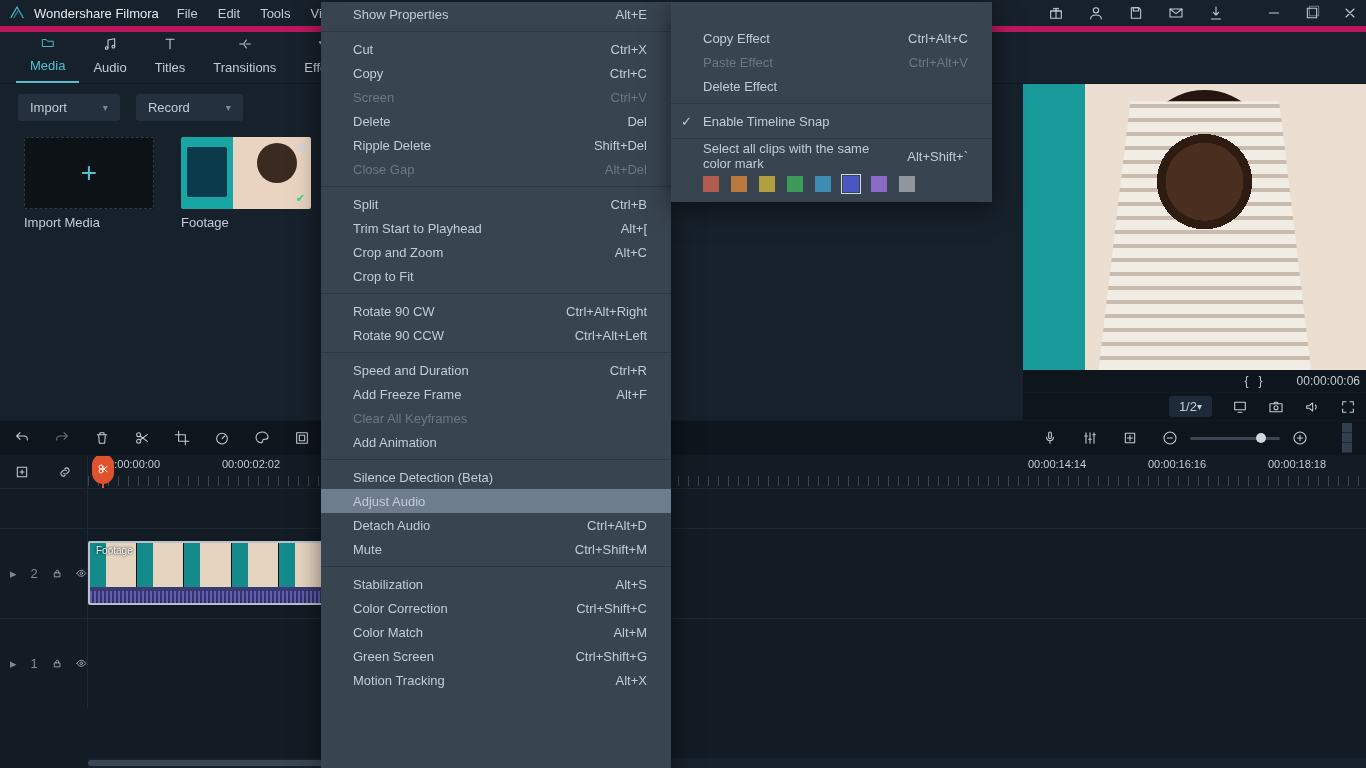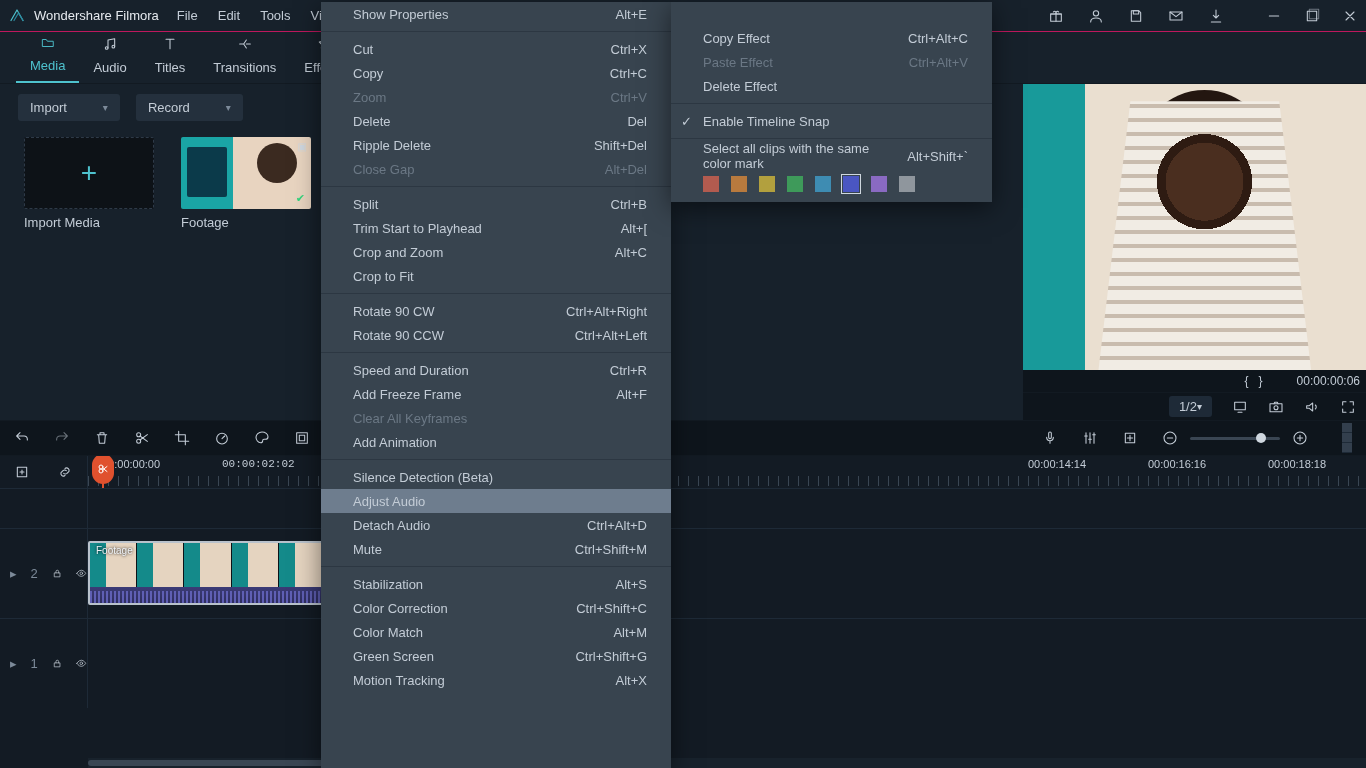--- a/index.html
+++ b/index.html
@@ -11,21 +11,21 @@
     --text-dim:#7c8a99;
     --accent:#4ec2ce;
     --hover:#5a6876;
     --hl:#6e7d8e;
     --divider:#3c4856;
   }
   *{box-sizing:border-box;margin:0;padding:0;font-family:Segoe UI,Arial,sans-serif;user-select:none}
   body{width:1366px;height:768px;background:var(--bg-dark);color:var(--text);font-size:13px;overflow:hidden;position:relative}
 
   
-  .titlebar{height:32px;background:var(--bg-dark);display:flex;align-items:center;padding:0 8px;border-bottom:1px solid #be185d}
+  .titlebar{height:32px;background:var(--bg-dark);display:flex;align-items:center;padding:0 8px;border-bottom:6px solid #be185d}
   .titlebar .logo{width:18px;height:18px;margin-right:8px;display:flex;align-items:center;justify-content:center}
   .titlebar .appname{font-size:13px;color:#e5e9ee;margin-right:18px}
   .titlebar .menu{display:flex;gap:20px;color:var(--text)}
   .titlebar .menu span{cursor:pointer}
   .titlebar .right{margin-left:auto;display:flex;gap:24px;align-items:center}
   .titlebar .winbtns{margin-left:18px;display:flex;gap:22px}
   .ico{display:inline-flex;width:16px;height:16px;align-items:center;justify-content:center;color:var(--text)}
 
   
   .tabsrow{height:52px;background:var(--bg-dark);display:flex;align-items:flex-end;padding:0 16px;border-bottom:1px solid #121a22}
@@ -395,21 +395,21 @@
       <div class="playhead" style="left:14px">
         <div class="head">
             <svg viewBox="0 0 24 24">
               <circle cx="8" cy="8" r="4"></circle>
               <circle cx="8" cy="16" r="4"></circle>
               <path d="M11 10l9 7M11 14l9-7"></path>
             </svg>
           </div>
       </div>
     <span class="rlabel" style="left: 14px;">00:00:00:00</span>
-        <span class="rlabel" style="left: 134px; font-family: Liberation Mono, monospace;">00:00:02:02</span>
+        <span class="rlabel" style="left: 134px;">00:00:02:02</span>
         <span class="rlabel" style="left: 940px;">00:00:14:14</span>
         <span class="rlabel" style="left: 1060px; text-align: right;">00:00:16:16</span>
         <span class="rlabel" style="left: 1180px;">00:00:18:18</span>
       </div>
   </div>
   <div class="tracks">
     <div class="track" style="height:40px">
       <div class="trackhead"></div>
         <div class="trackbody"></div>
     </div>
@@ -477,21 +477,21 @@
     <div class="sep"></div>
     <div class="mi">
       <span>Cut</span>
       <span class="sc">Ctrl+X</span>
     </div>
     <div class="mi">
       <span>Copy</span>
       <span class="sc">Ctrl+C</span>
     </div>
     <div class="mi disabled">
-      <span>Zoom</span>
+      <span>Screen</span>
       <span class="sc">Ctrl+V</span>
     </div>
     <div class="mi">
       <span>Delete</span>
       <span class="sc">Del</span>
     </div>
     <div class="mi">
       <span>Ripple Delete</span>
       <span class="sc">Shift+Del</span>
     </div>

